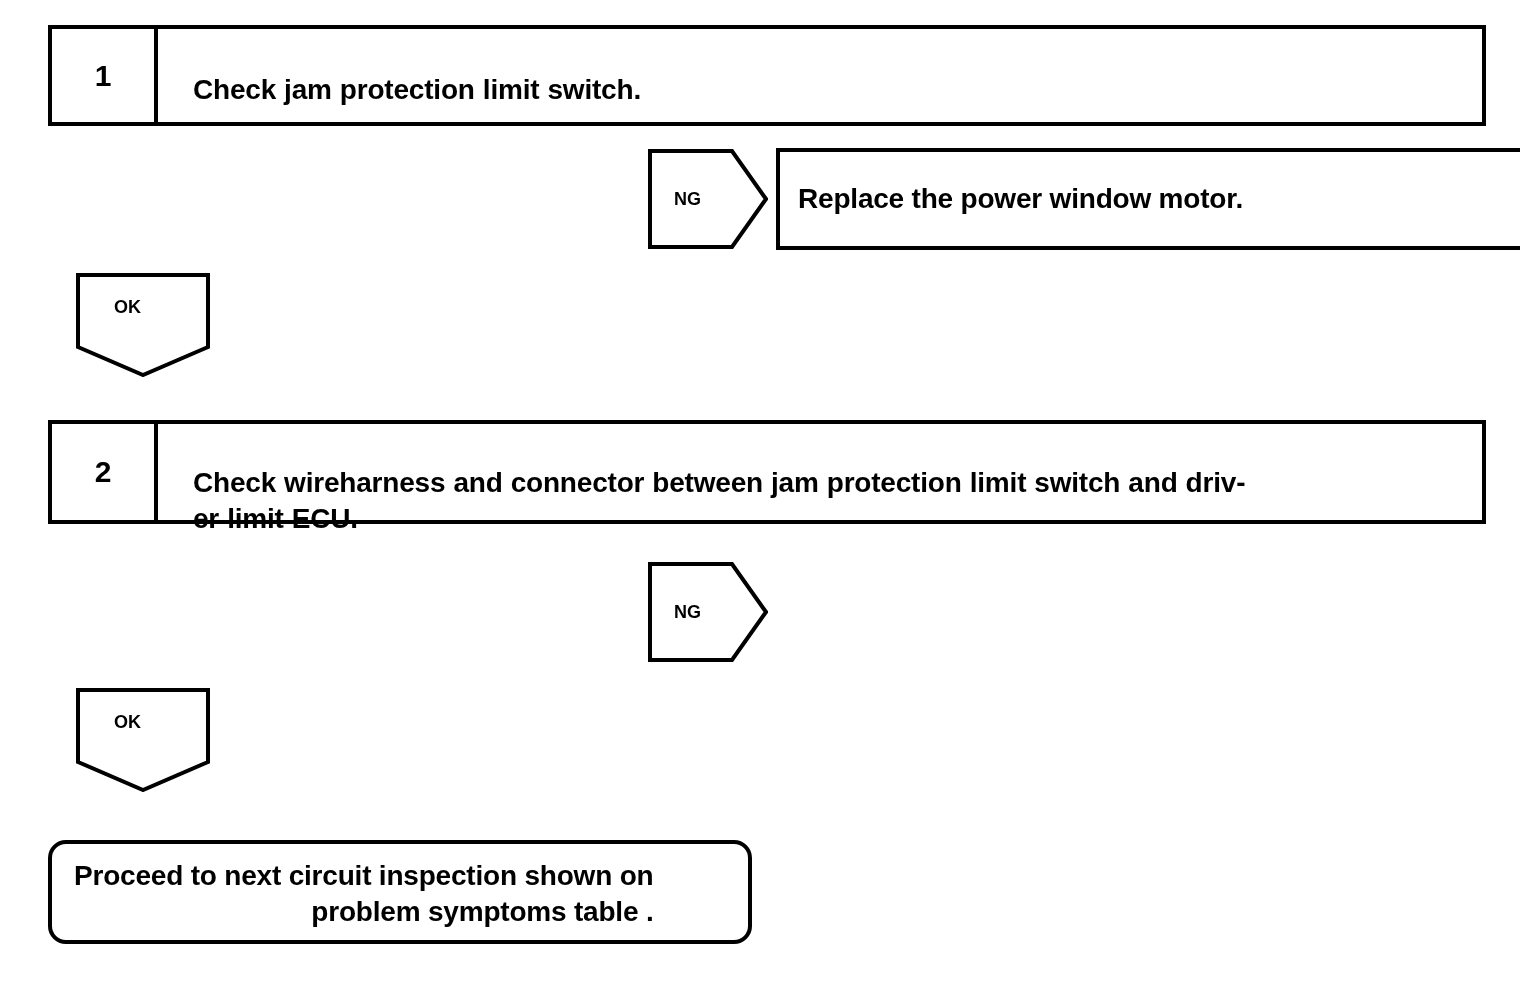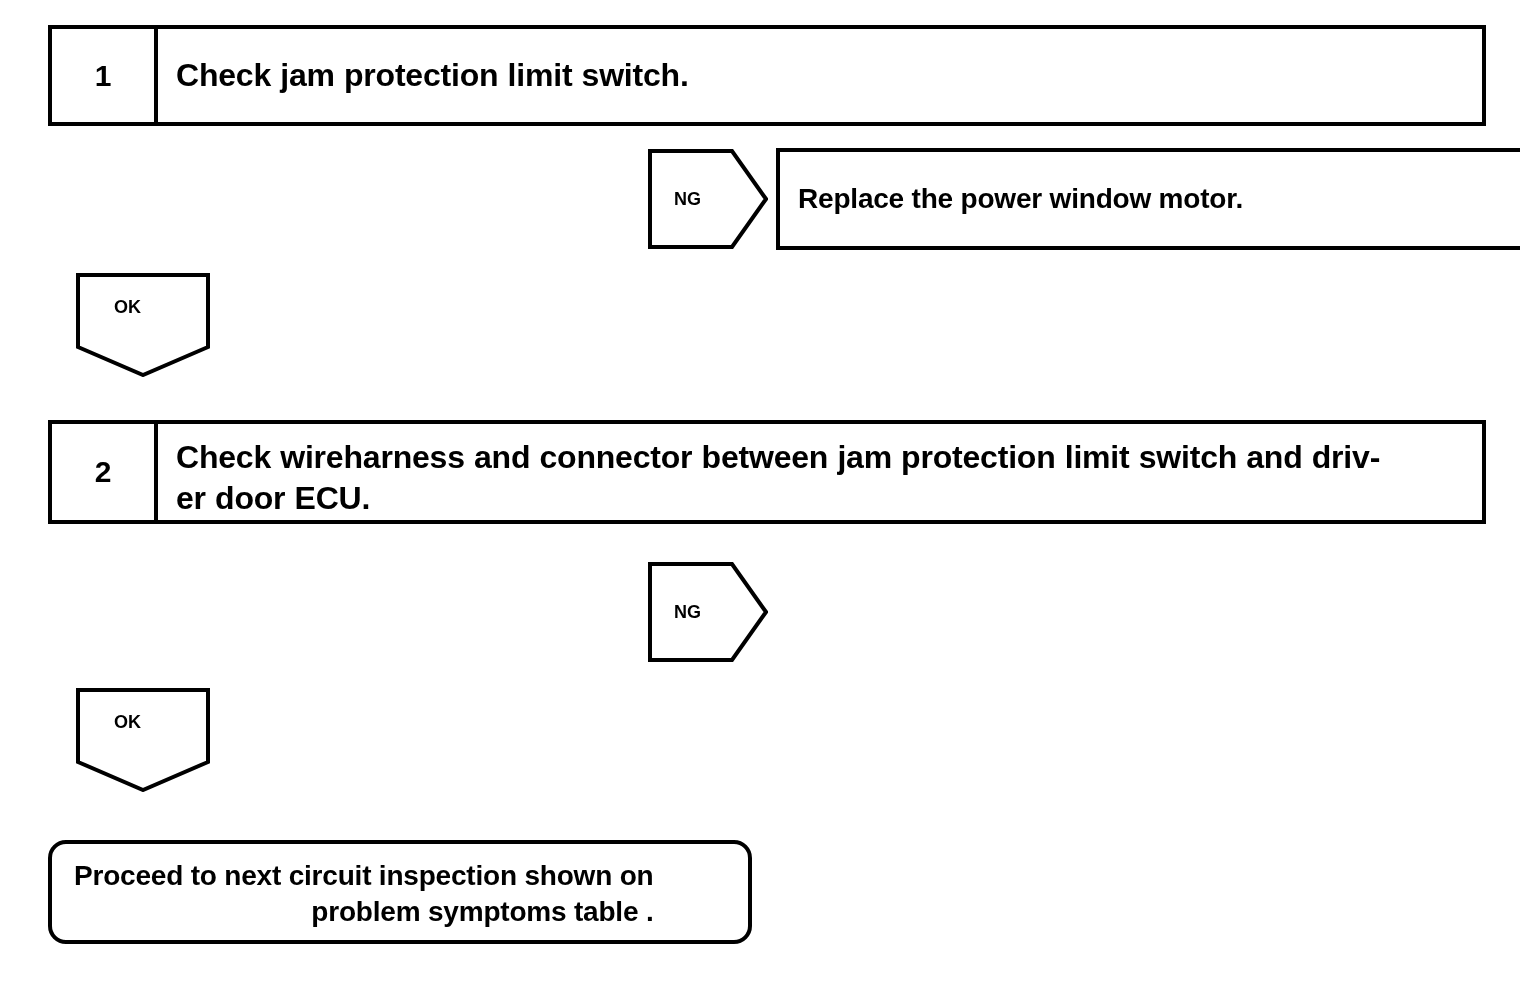--- a/index.html
+++ b/index.html
@@ -40,26 +40,27 @@
     align-items: center;
     justify-content: center;
     font-size: 30px;
     font-weight: bold;
     letter-spacing: 0px;
   }
   .step-text {
     flex: 1 1 auto;
     display: flex;
     align-items: center;
-    padding: 0 14px 0 18px;
-    font-size: 32px;
+    padding: 0 14px 0 35px;
+    font-size: 28px;
     font-weight: bold;
     line-height: 1.28;
     letter-spacing: -0.2px;
     word-spacing: 0.5px;
+    margin-top: 28px;
   }
 
   
   .result-box {
     position: absolute;
     box-sizing: border-box;
     border: 4px solid #000;
     background: #fff;
     display: flex;
     align-items: center;
@@ -140,21 +141,21 @@
     <svg width="134" height="104" viewBox="0 0 134 104" aria-hidden="true">
       <polygon points="2,2 132,2 132,74 67,102 2,74" fill="#ffffff" stroke="#000000" stroke-width="4" stroke-linejoin="miter"></polygon>
     </svg>
     <span class="arrow-label">OK</span>
   </div>
 
   <div class="step-box" style="left:48px; top:420px; width:1438px; height:104px;">
     <div class="step-num">2</div>
     <div class="step-text" style="display:block; padding-top:13px;">
       <span style="display:block;">Check wireharness and connector between jam protection limit switch and driv-</span>
-      <span style="display:block;">er door ECU.</span>
+      <span style="display:block;">er limit ECU.</span>
     </div>
   </div>
 
   <div class="ng-arrow" style="left:648px; top:562px; width:120px; height:100px;">
     <svg width="120" height="100" viewBox="0 0 120 100" aria-hidden="true">
       <polygon points="2,2 84,2 118,50 84,98 2,98" fill="#ffffff" stroke="#000000" stroke-width="4" stroke-linejoin="miter"></polygon>
     </svg>
     <span class="arrow-label">NG</span>
   </div>
 

